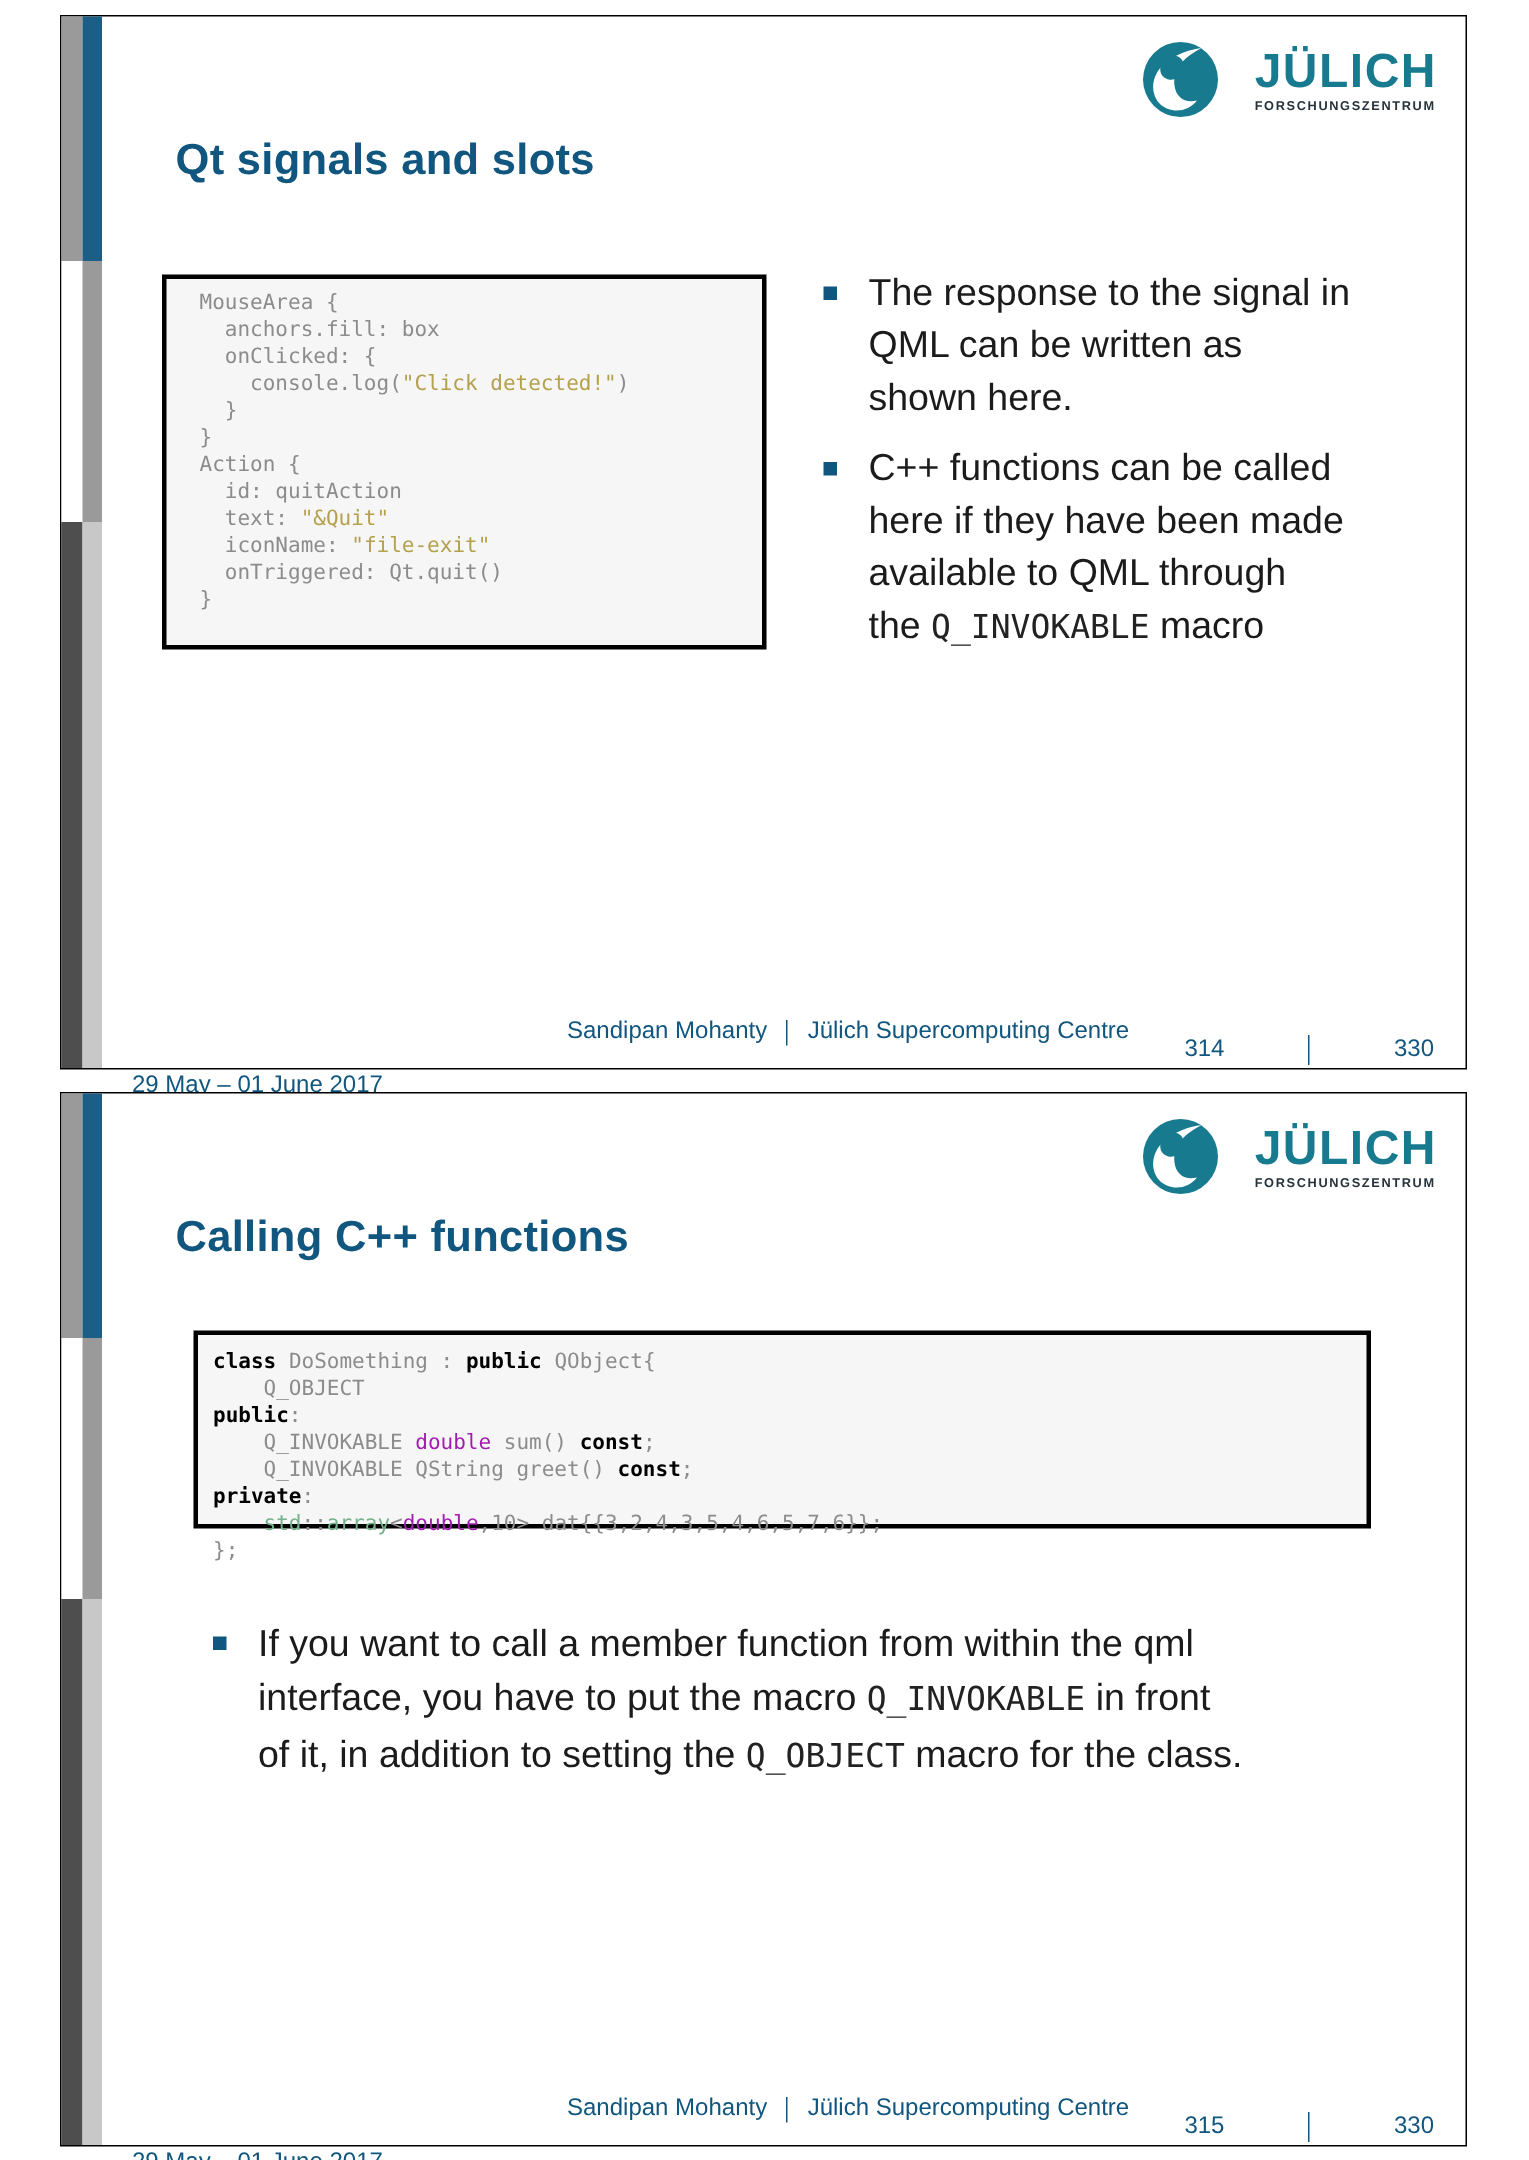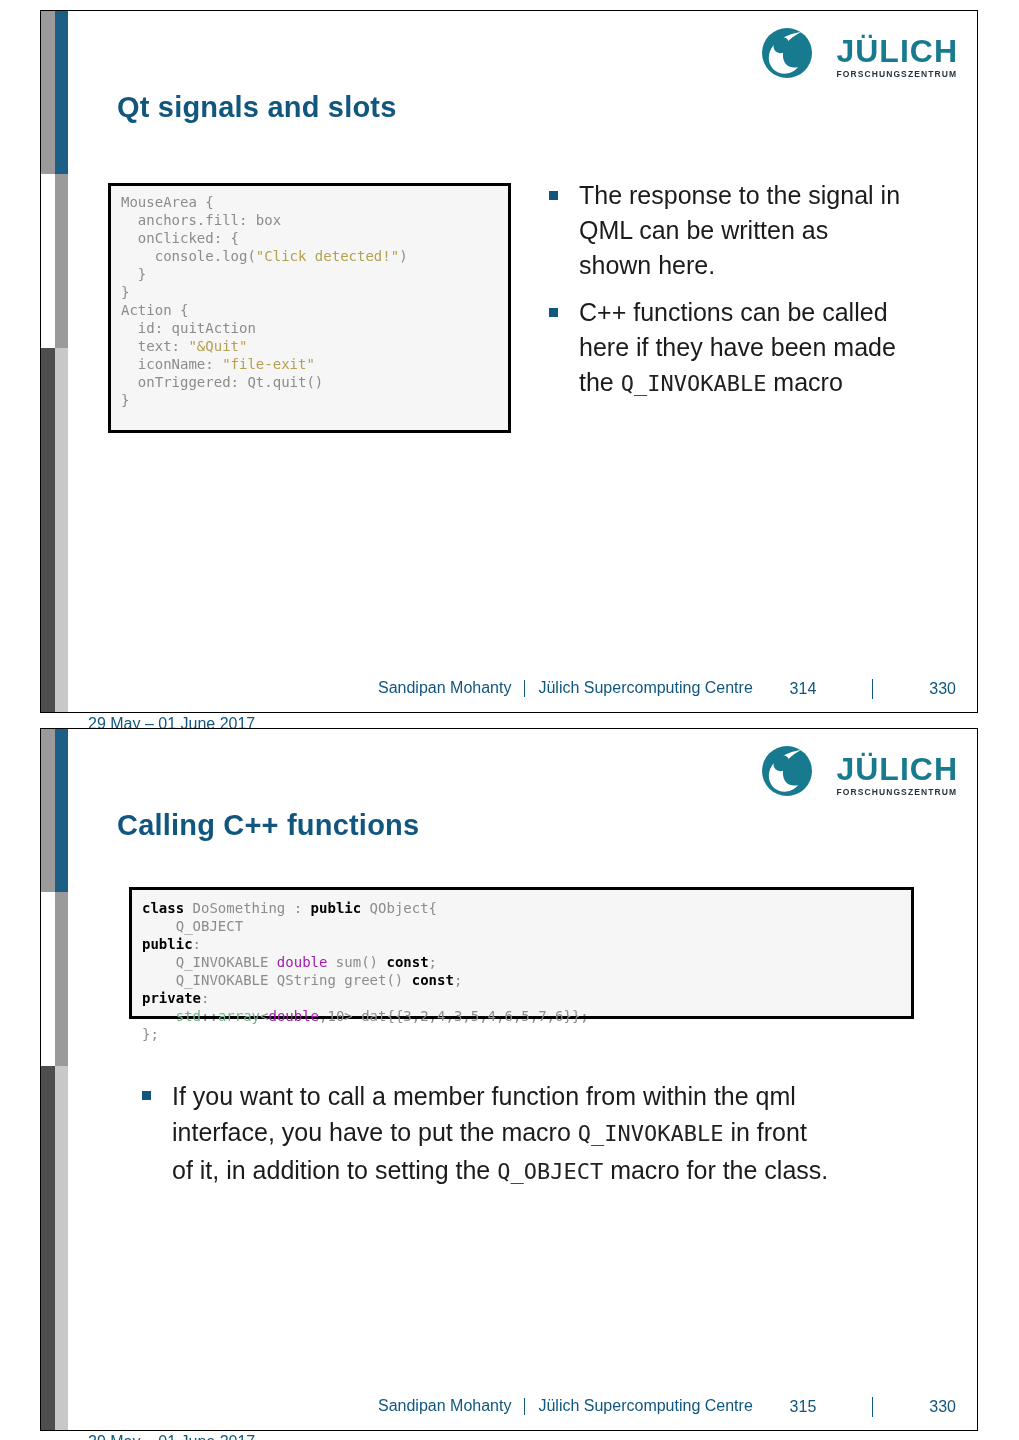--- a/index.html
+++ b/index.html
@@ -20,21 +20,21 @@
   .sidebar { position:absolute; left:0; top:0; width:27px; height:100%; }
   .sb { position:absolute; }
   .sb.a1 { left:0;  top:0;     width:14px; height:163px; background:#9a9a9a; }
   .sb.b1 { left:14px; top:0;   width:13px; height:163px; background:#1c5e85; }
   .sb.a2 { left:0;  top:163px; width:14px; height:174px; background:#ffffff; }
   .sb.b2 { left:14px; top:163px; width:13px; height:174px; background:#9a9a9a; }
   .sb.a3 { left:0;  top:337px; width:14px; bottom:0; background:#4e4e4e; }
   .sb.b3 { left:14px; top:337px; width:13px; bottom:0; background:#c8c8c8; }
 
   
-  .logo { position:absolute; top:16px; right:19px; display:flex; align-items:flex-end; gap:23px; }
+  .logo { position:absolute; top:16px; right:19px; display:flex; align-items:center; gap:23px; }
   .logo svg { display:block; }
   .logo-text { display:flex; flex-direction:column; }
   .logo-name {
     font-size:32px; font-weight:bold; color:#187a8e;
     letter-spacing:1px; line-height:31px;
   }
   .logo-sub {
     font-size:8.5px; font-weight:bold; color:#26333c;
     letter-spacing:1.1px; margin-top:2px; white-space:nowrap;
   }
@@ -45,21 +45,21 @@
     font-size:29px; font-weight:bold; color:#10567e; letter-spacing:0.2px;
   }
 
   
   .code {
     position:absolute; background:#f6f6f6; border:3px solid #000;
     font-family:"DejaVu Sans Mono", monospace; font-size:14px; line-height:18px;
     color:#8c8c8c;
   }
   .code .cline { white-space:pre; }
-  #slide1 .code { left:67px; top:172px; width:403px; height:250px; padding:7px 4px 0 10px; }
+  #slide1 .code { left:67px; top:172px; width:403px; height:250px; padding:7px 4px 0 22px; }
   #slide2 .code { left:88px; top:158px; width:785px; height:132px; padding:9px 4px 0 10px; }
   .c-kw  { color:#000000; font-weight:bold; }
   .c-str { color:#b4a14e; }
   .c-type{ color:#a21caf; }
   .c-tmpl{ color:#74b18c; }
 
   
   .bullets { list-style:none; position:absolute; }
   #slide1 .bullets { left:508px; top:167px; width:424px; }
   #slide2 .bullets { left:101px; top:349px; width:820px; }
@@ -75,21 +75,21 @@
     font-family:"DejaVu Sans Mono", monospace; font-size:22px; color:#222;
   }
 
   
   .footer {
     position:absolute; left:41px; right:21px; bottom:12px; height:22px;
     color:#10567e; font-size:16px;
   }
   .f-date   { position:absolute; left:6px; top:1px;margin-top:36px; }
   .f-center { position:absolute; left:296px; top:1px; display:flex; align-items:center; }
-  .f-pages  { position:absolute; right:0; top:1px; display:flex; align-items:center;gap:48px; }
+  .f-pages  { position:absolute; right:0; top:12px; display:flex; align-items:center;gap:48px; }
   .vline {
     display:inline-block; width:1px; height:17px; background:#10567e;
     margin:0 13px;
   }
   .f-pages .vline { height:20px; margin:0 8px; }
 </style>
 </head>
 <body>
 
 <div class="slide" id="slide1">
@@ -138,20 +138,21 @@
           <div class="cline"><span>The response to the signal in</span></div>
           <div class="cline"><span>QML can be written as</span></div>
           <div class="cline"><span>shown here.</span></div>
         </div>
       </li>
       <li class="bullet">
         <span class="marker"></span>
         <div class="btext">
           <div class="cline"><span>C++ functions can be called</span></div>
           <div class="cline"><span>here if they have been made</span></div>
+          <div class="cline"><span>available to QML through</span></div>
           <div class="cline"><span>the </span><span class="c-mono">Q_INVOKABLE</span><span> macro</span></div>
         </div>
       </li>
     </ul>
 
   <div class="footer">
     <span class="f-date">29 May – 01 June 2017</span>
     <span class="f-center">
       <span>Sandipan Mohanty</span>
       <span class="vline"></span>

